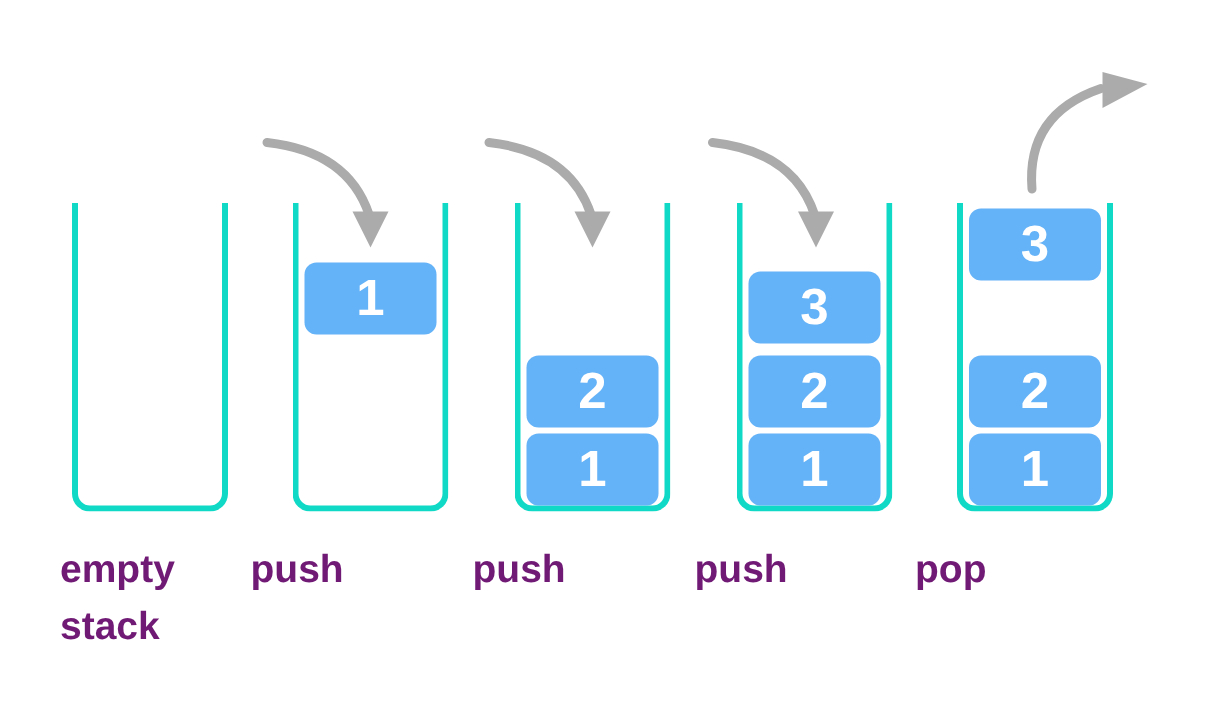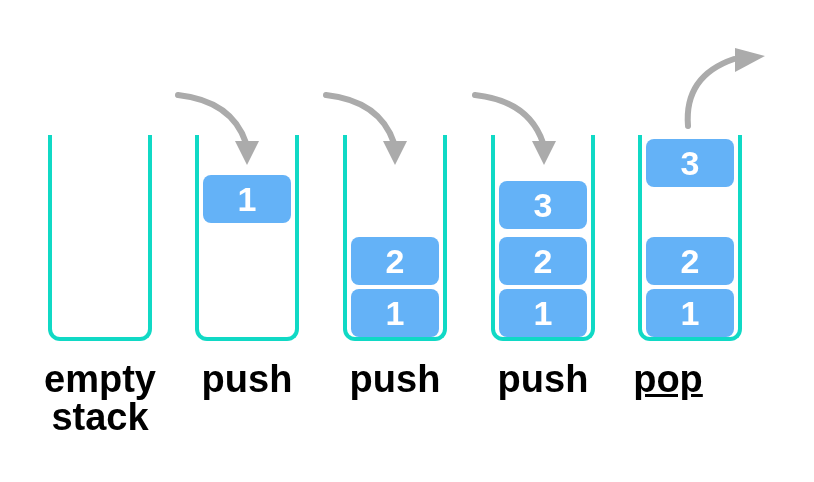--- a/index.html
+++ b/index.html
@@ -50,31 +50,31 @@
   .t4   { top: 4px; }
   .t40  { top: 40px; }
   .t46  { top: 46px; }
   .t102 { top: 102px; }
   .t154 { top: 154px; }
   
   .label {
     position: absolute;
     top: 360px;
     width: 160px;
-    text-align: center;
-    font-size: 38px;
+    text-align: left;
+    font-size: 26px;
     font-weight: bold;
-    color: #000000;
+    color: #701a75;
     line-height: 38px;
   }
   .l1 { left: 40px; width: 120px; }
   .l2 { left: 167px; }
   .l3 { left: 315px; }
   .l4 { left: 463px; }
-  .l5 { left: 588px; text-decoration: underline; }
+  .l5 { left: 610px; }
   
   .arrow { position: absolute; }
   .a2 { left: 172px; top: 85px; }
   .a3 { left: 320px; top: 85px; }
   .a4 { left: 469px; top: 85px; }
   .a5 { left: 680px; top: 42px; }
 </style>
 </head>
 <body>
 

